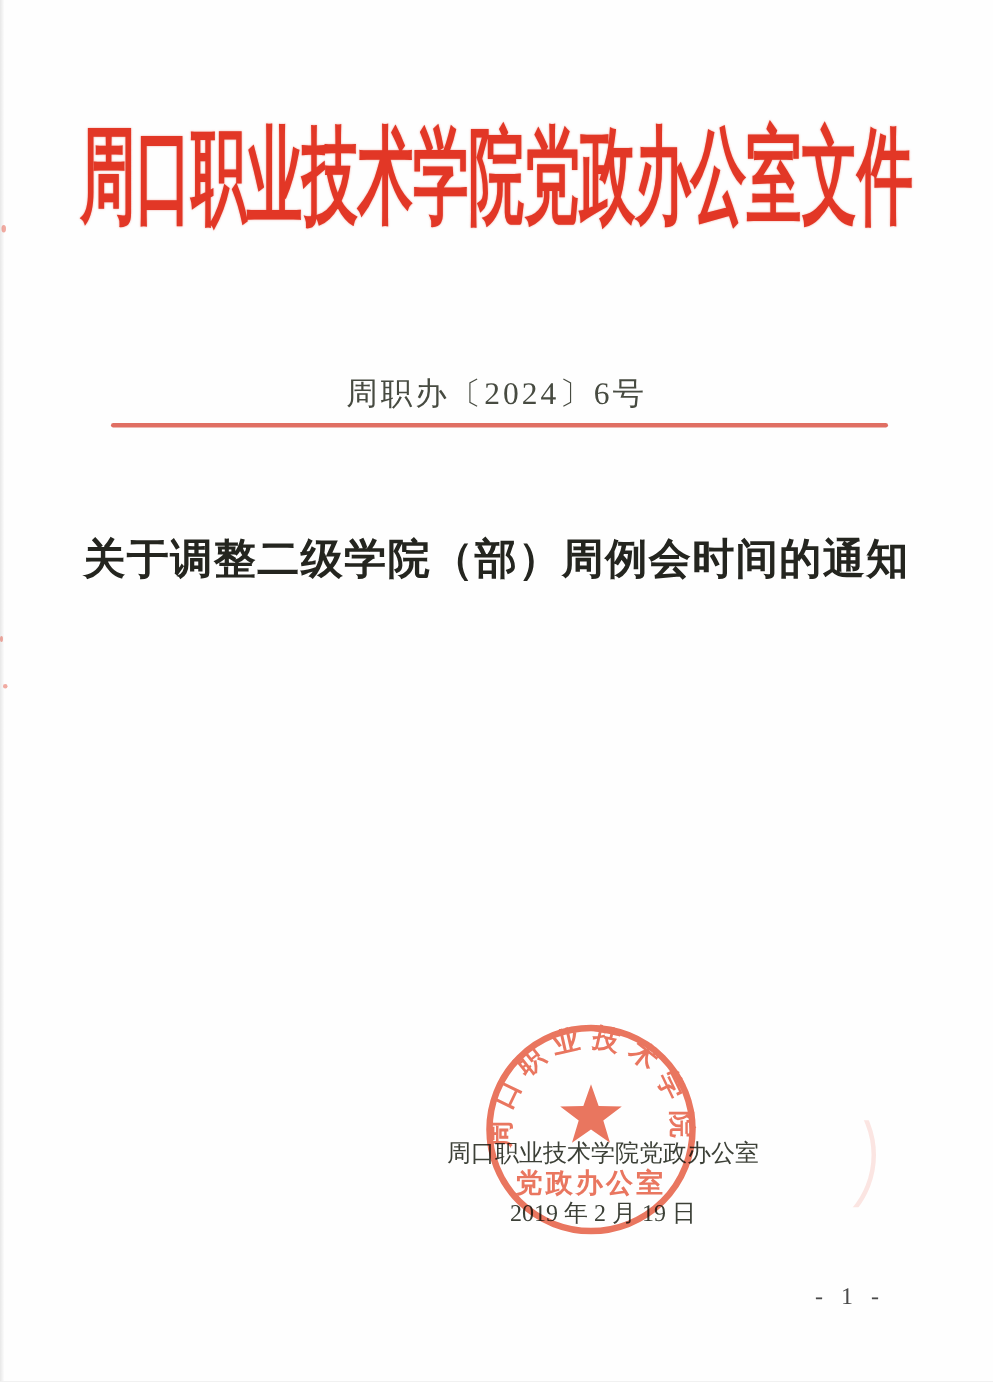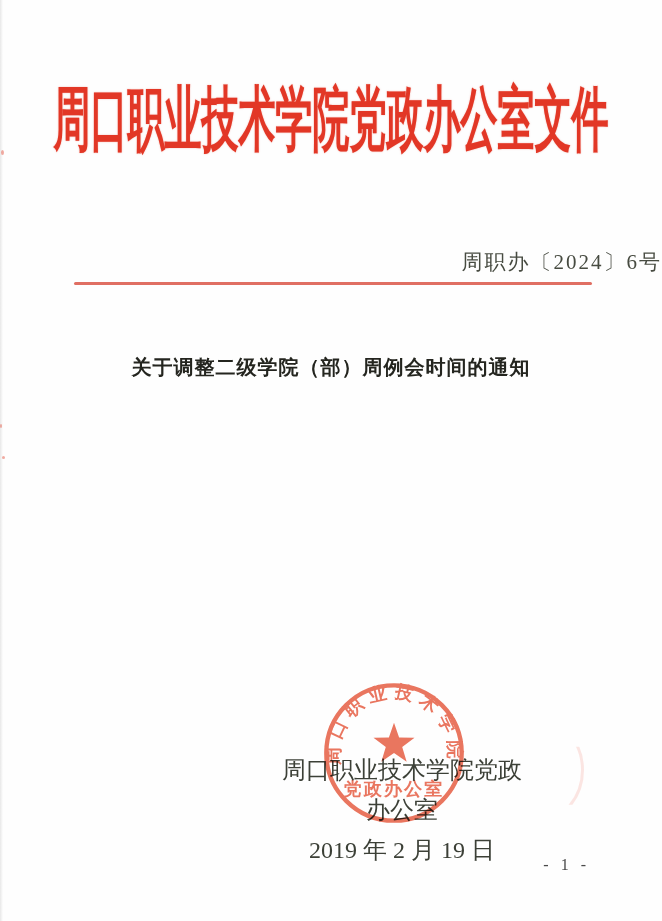--- a/index.html
+++ b/index.html
@@ -37,41 +37,41 @@
     transform: scaleY(1.9);
     transform-origin: 50% 0;
     white-space: nowrap;
     text-shadow: 0 0 1px rgba(226,55,38,0.5);
   }
   .doc-number {
     position: absolute;
     top: 248px;
     left: 0;
     width: 100%;
-    text-align: right;
+    text-align: center;
     font-size: 21px;
     letter-spacing: 2px;
     color: #474b41;
   }
   .red-line {
     position: absolute;
     top: 282px;
     left: 74px;
     width: 518px;
     height: 3px;
     border-radius: 2px;
     opacity: 0.9;
   }
   .doc-title {
     position: absolute;
     top: 354px;
     left: 0;
     width: 100%;
     text-align: center;
-    font-size: 20px;
+    font-size: 28px;
     font-weight: bold;
     letter-spacing: 1px;
     color: #24251f;
   }
   .doc-body {
     position: absolute;
     top: 450px;
     left: 73px;
     width: 522px;
     font-size: 21px;
@@ -79,21 +79,21 @@
     color: #3f4339;
   }
   .doc-body .line { white-space: nowrap; }
   .doc-body .indent { padding-left: 42px; }
   .signature-block {
     position: absolute;
     top: 750px;
     left: 277px;
     width: 250px;
     text-align: center;
-    font-size: 24px;
+    font-size: 16px;
     line-height: 40px;
     color: #3c4037;
     z-index: 1;
   }
   .seal {
     position: absolute;
     left: 322px;
     top: 681px;
     width: 144px;
     height: 144px;

